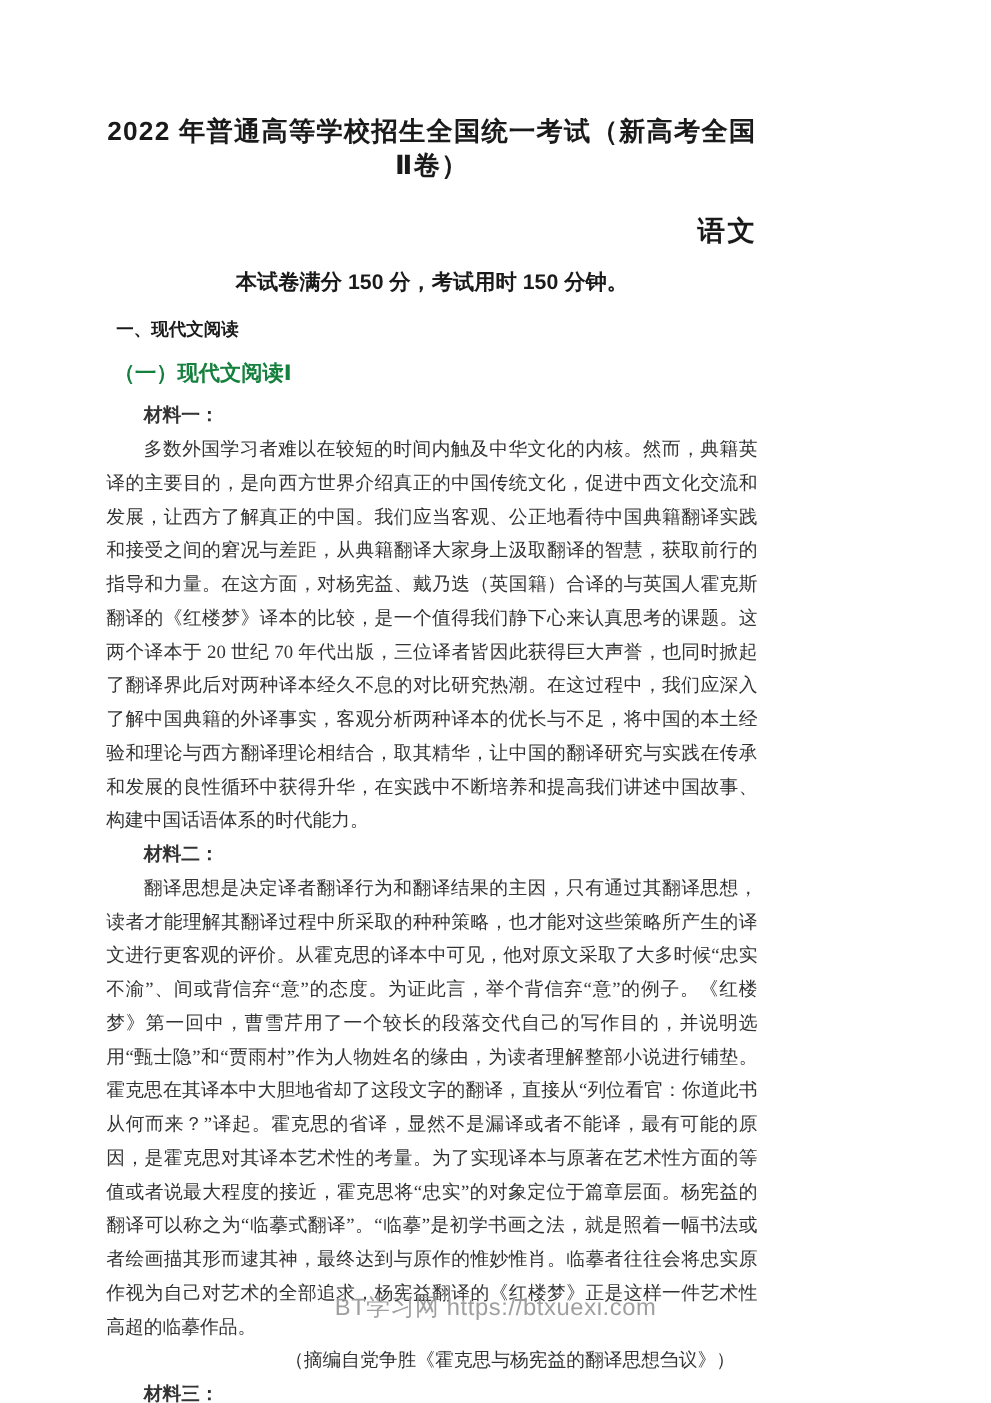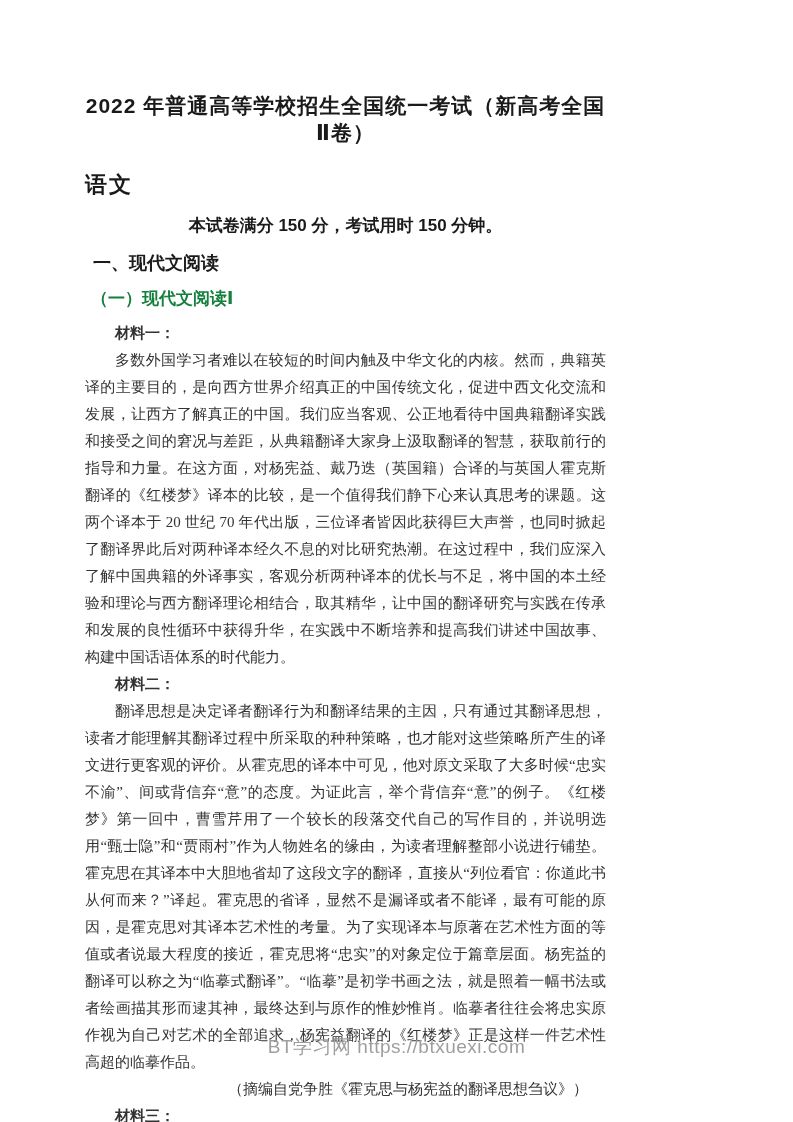--- a/index.html
+++ b/index.html
@@ -30,39 +30,39 @@
     text-align: center;
     color: #1a1a1a;
     letter-spacing: 1px;
   }
   .doc-subject {
     margin: 24px 0 0 0;
     font-family: "Liberation Sans", "DejaVu Sans", sans-serif;
     font-weight: 700;
     font-size: 22px;
     line-height: 29px;
-    text-align: left;
+    text-align: right;
     color: #1a1a1a;
     letter-spacing: 2px;
   }
   .exam-info {
     margin: 16px 0 0 0;
     font-family: "Liberation Sans", "DejaVu Sans", sans-serif;
     font-weight: 700;
     font-size: 17px;
     line-height: 22px;
     text-align: center;
     color: #1a1a1a;
   }
   .section-heading {
     margin: 15px 0 0 0;
     padding-left: 8px;
     font-family: "Liberation Sans", "DejaVu Sans", sans-serif;
     font-weight: 700;
-    font-size: 18px;
+    font-size: 14px;
     line-height: 22px;
     color: #1a1a1a;
   }
   .subsection-heading {
     margin: 14px 0 0 0;
     padding-left: 6px;
     font-family: "Liberation Sans", "DejaVu Sans", sans-serif;
     font-weight: 700;
     font-size: 17px;
     line-height: 22px;

